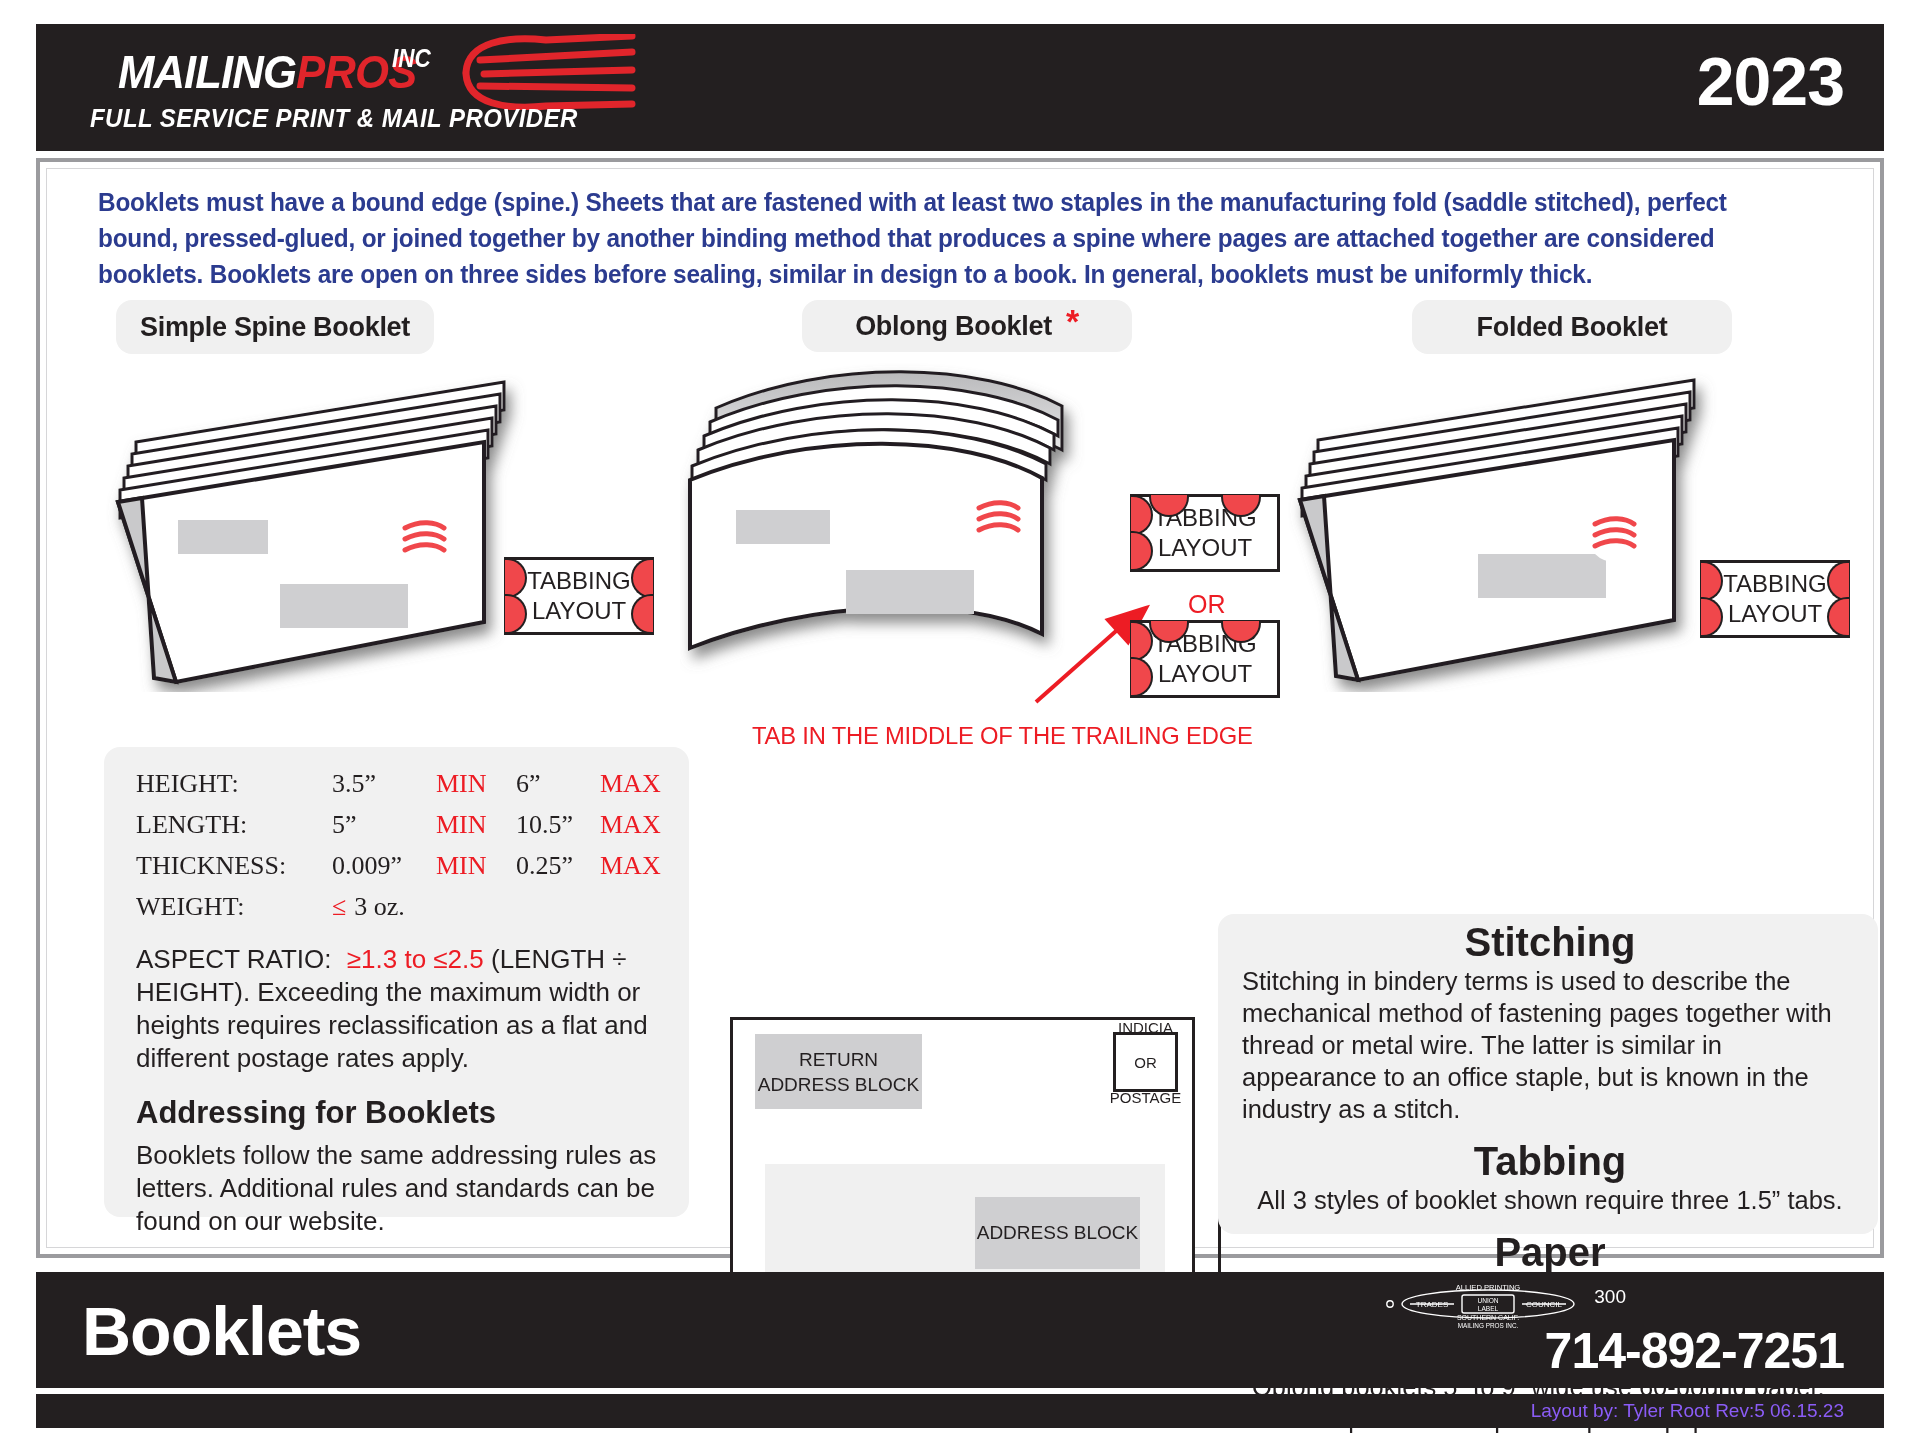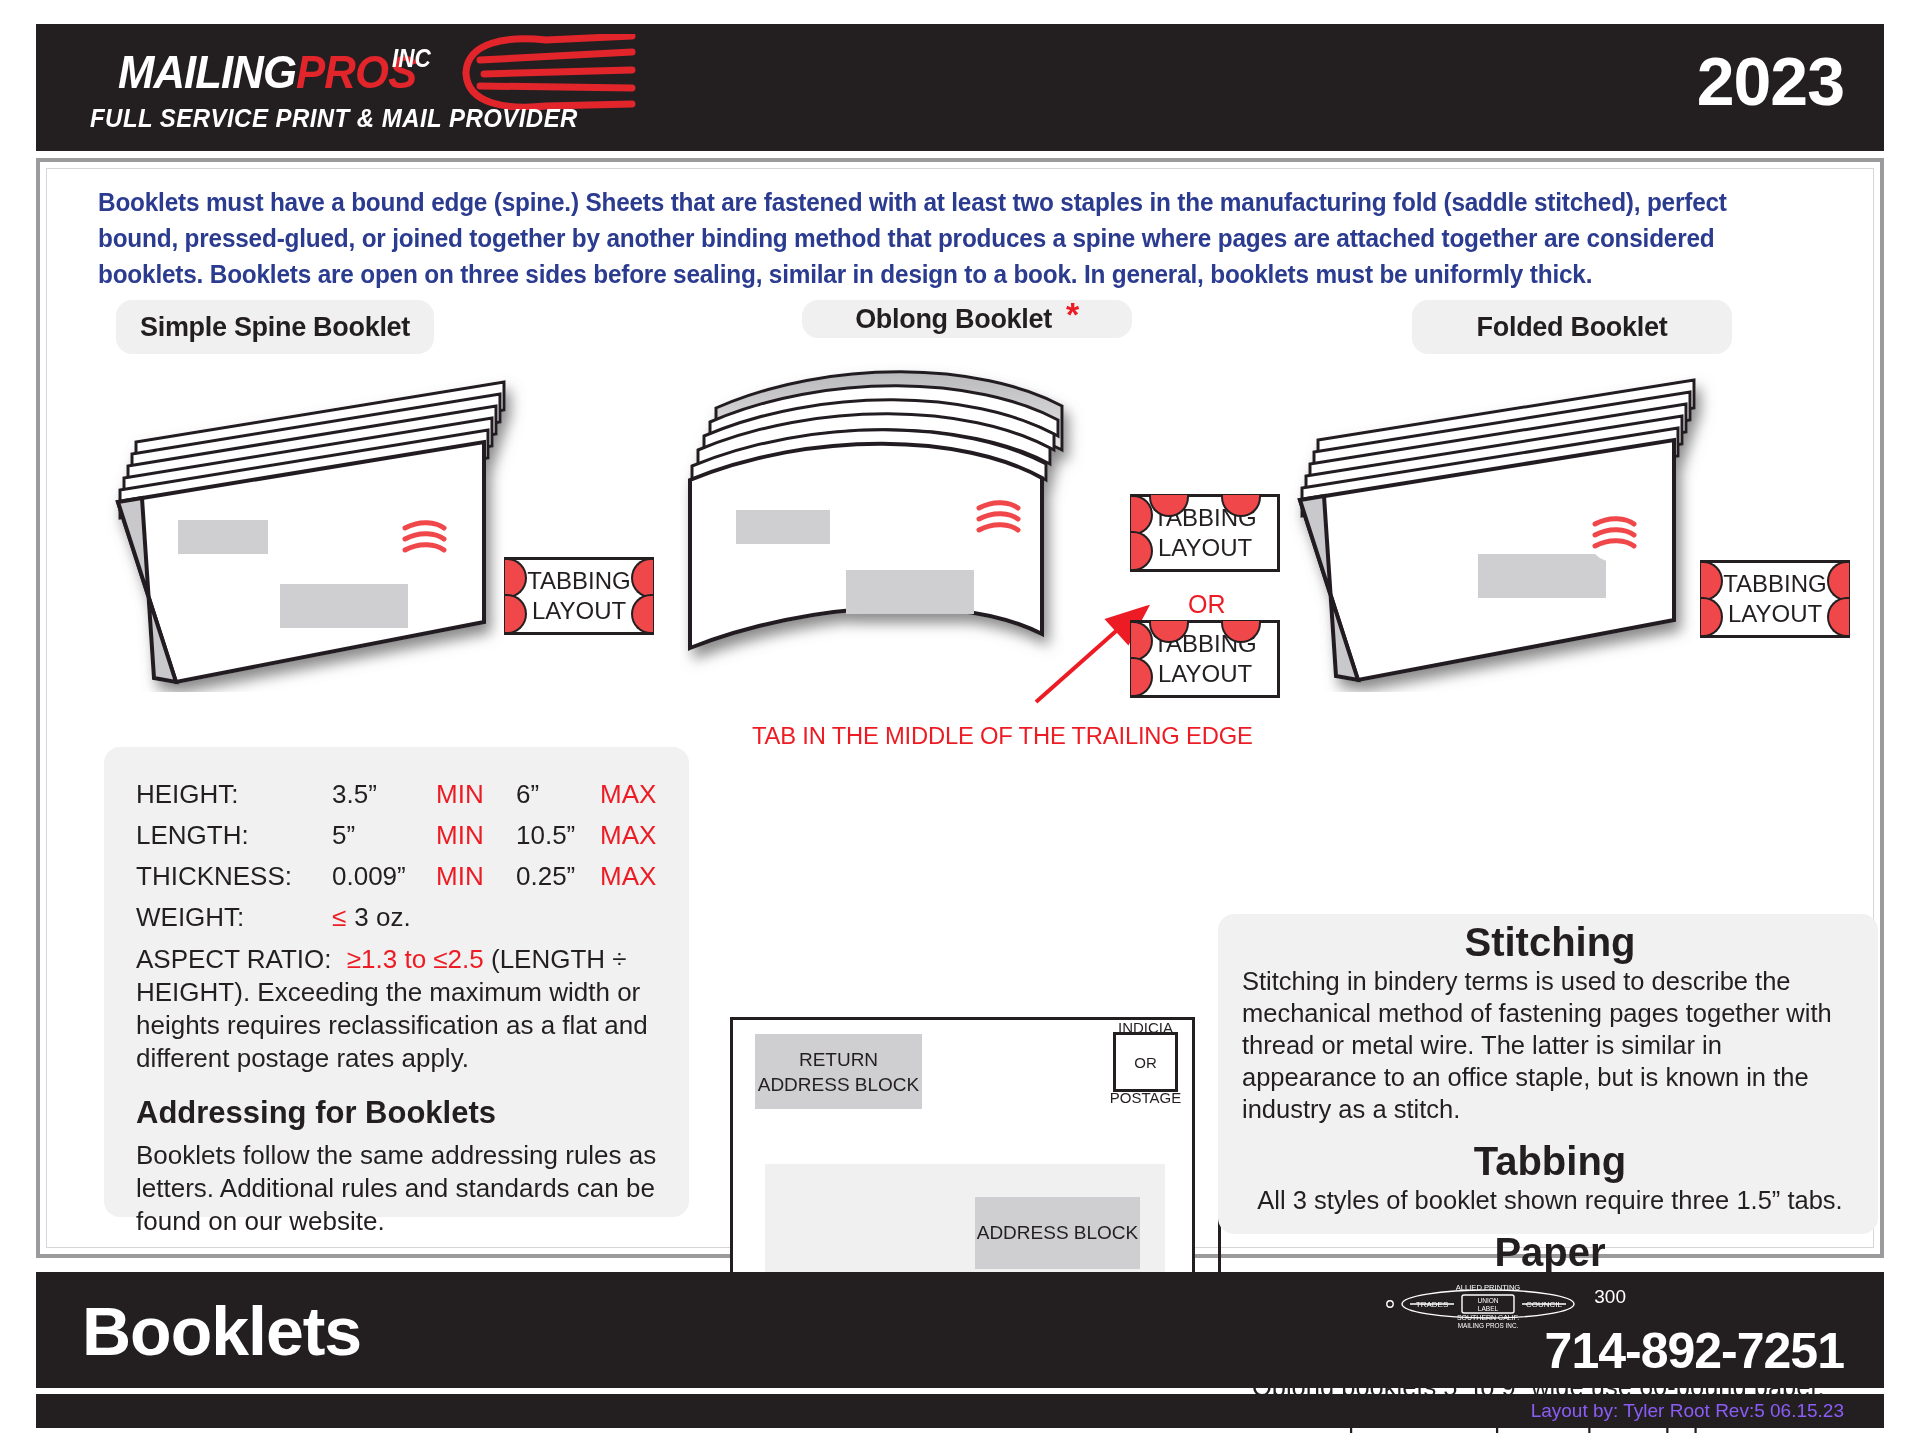--- a/index.html
+++ b/index.html
@@ -56,21 +56,21 @@
   }
 
   
   .pill {
     position: absolute; background: #f0f0f0; border-radius: 16px;
     display: flex; align-items: center; justify-content: center;
     font-weight: bold; font-size: 27px; color: #231f20; letter-spacing: -0.3px;
   }
   .pill .star { color: #ed1c24; font-size: 34px; margin-left: 14px; line-height: 1; position: relative; top: -5px;}
   #pill-simple { left: 76px;  top: 138px; width: 318px; height: 54px; }
-  #pill-oblong { left: 762px; top: 138px; width: 330px; height: 38px; }
+  #pill-oblong { left: 762px; top: 138px; width: 330px; height: 52px; }
   #pill-folded { left: 1372px;top: 138px; width: 320px; height: 54px; }
 
   
   .illus { position: absolute; }
   .illus svg { display:block; }
 
   
   .tabbox {
     position: absolute; background: #fff; border: 3px solid #231f20;
     display: flex; flex-direction: column; align-items: center; justify-content: center;
@@ -94,21 +94,21 @@
     position: absolute; color: #ed1c24; font-size: 24.5px; letter-spacing: -0.2px; white-space: nowrap;
     transform: scaleX(0.97); transform-origin: left top;
   }
 
   
   .specs-card {
     position: absolute; left: 64px; top: 585px; width: 585px; height: 470px;
     background: #f1f1f1; border-radius: 16px;
   }
   .specs-rows { position: absolute; left: 32px; top: 22px; font-size: 26px; color: #231f20; }
-  .spec-row { display: flex; align-items: flex-end; height: 41px; white-space: nowrap; }
+  .spec-row { display: flex; align-items: flex-start; height: 41px; white-space: nowrap; font-family: Liberation Serif, serif; }
   .spec-row .lbl { width: 196px; }
   .spec-row .v1  { width: 104px; }
   .spec-row .m1  { width: 80px; color: #ed1c24; }
   .spec-row .v2  { width: 84px; text-align: left; }
   .spec-row .m2  { color: #ed1c24; }
   .spec-row .wt  { color: #ed1c24; }
   .aspect {
     position: absolute; left: 32px; top: 196px; width: 540px;
     font-size: 26px; line-height: 33px; color: #231f20;
   }

